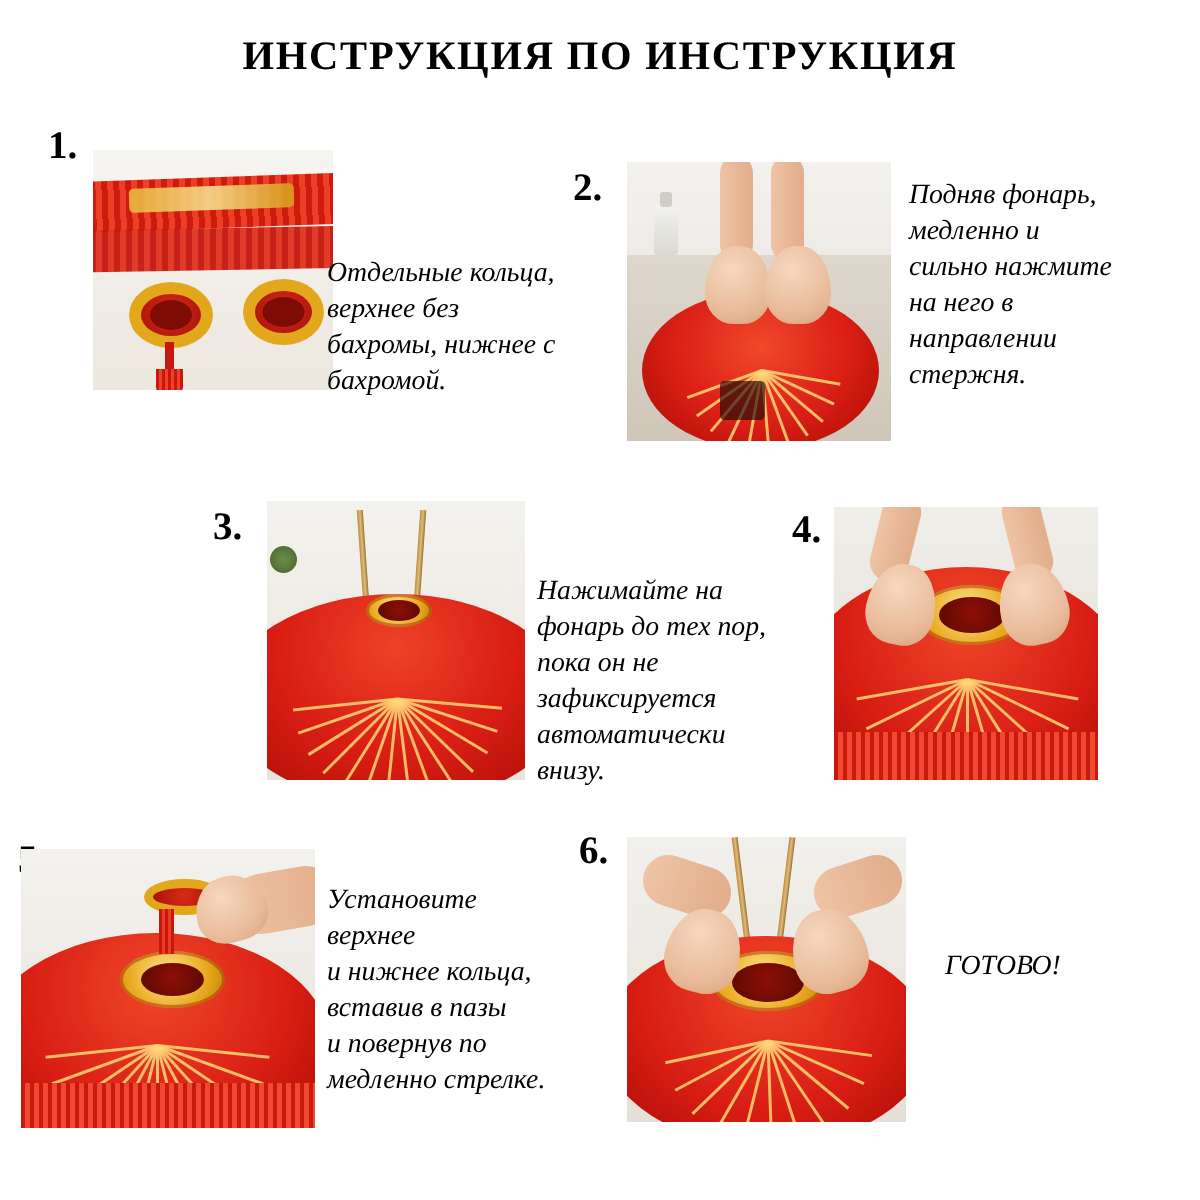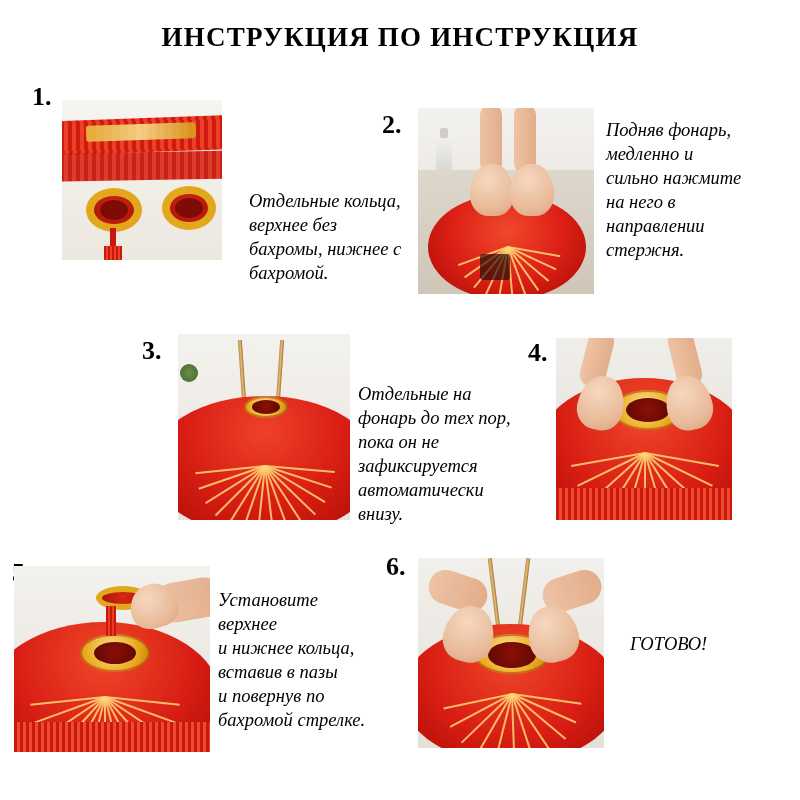--- a/index.html
+++ b/index.html
@@ -154,21 +154,21 @@
     <div class="ring" style="left:100px; top:86px; width:54px; height:44px; border-width:8px;"></div>
     <div style="position:absolute; left:113px; top:98px; width:28px; height:20px;
                 border-radius:50%; background:#7d0c05;"></div>
 
     <div style="position:absolute; left:48px; top:128px; width:6px; height:22px; background:#c8170c;"></div>
     <div style="position:absolute; left:42px; top:146px; width:18px; height:16px;
                 background:repeating-linear-gradient(90deg,#c8170c 0 2px,#ee4228 2px 4px);
                 border-radius:0 0 4px 4px;"></div>
   </div>
 
-  <div class="step-text" style="left:218px; top:189px; width:185px;margin-left:31px;">Отдельные кольца,
+  <div class="step-text" style="left:218px; top:170px; width:185px;">Отдельные кольца,
 верхнее без
 бахромы, нижнее с
 бахромой.</div>
 </div>
 
 <div class="step">
   <div class="step-num" style="left:382px; top:110px;">2.</div>
 
   <div class="photo" style="left:418px; top:108px; width:176px; height:186px;">
     <div class="wall"></div>
@@ -237,21 +237,21 @@
       <div class="rib" style="transform:rotate(71deg);"></div>
       <div class="rib" style="transform:rotate(84deg);"></div>
     </div>
     <div class="hub" style="left:66px; top:62px; width:44px; height:22px;"></div>
     <div class="hub-inner" style="left:74px; top:66px; width:28px; height:14px;"></div>
 
     <div style="position:absolute; left:2px; top:30px; width:18px; height:18px;
                 background:radial-gradient(circle,#6d8f4a,#44632c); border-radius:50%;"></div>
   </div>
 
-  <div class="step-text" style="left:358px; top:382px; width:196px;">Отдельные на
+  <div class="step-text" style="left:358px; top:382px; width:196px;">Нажимайте на
 фонарь до тех пор,
 пока он не
 зафиксируется
 автоматически
 внизу.</div>
 </div>
 
 <div class="step">
   <div class="step-num" style="left:528px; top:338px;">4.</div>
 
@@ -322,21 +322,21 @@
 
     <div class="fringe" style="left:0; top:156px; width:196px; height:30px;
          background:repeating-linear-gradient(90deg,#c9180d 0 3px,#ef4a2f 3px 6px);"></div>
   </div>
 
   <div class="step-text" style="left:218px; top:588px; width:196px;">Установите
 верхнее
 и нижнее кольца,
 вставив в пазы
 и повернув по
-бахромой стрелке.</div>
+медленно стрелке.</div>
 </div>
 
 <div class="step">
   <div class="step-num" style="left:386px; top:552px;">6.</div>
 
   <div class="photo" style="left:418px; top:558px; width:186px; height:190px;">
     <div class="wall" style="background:linear-gradient(#f2f0ec,#e4e0d8);"></div>
 
     <div class="rod" style="left:74px; top:0px; height:70px; transform:rotate(-7deg);"></div>
     <div class="rod" style="left:104px; top:0px; height:70px; transform:rotate(7deg);"></div>

